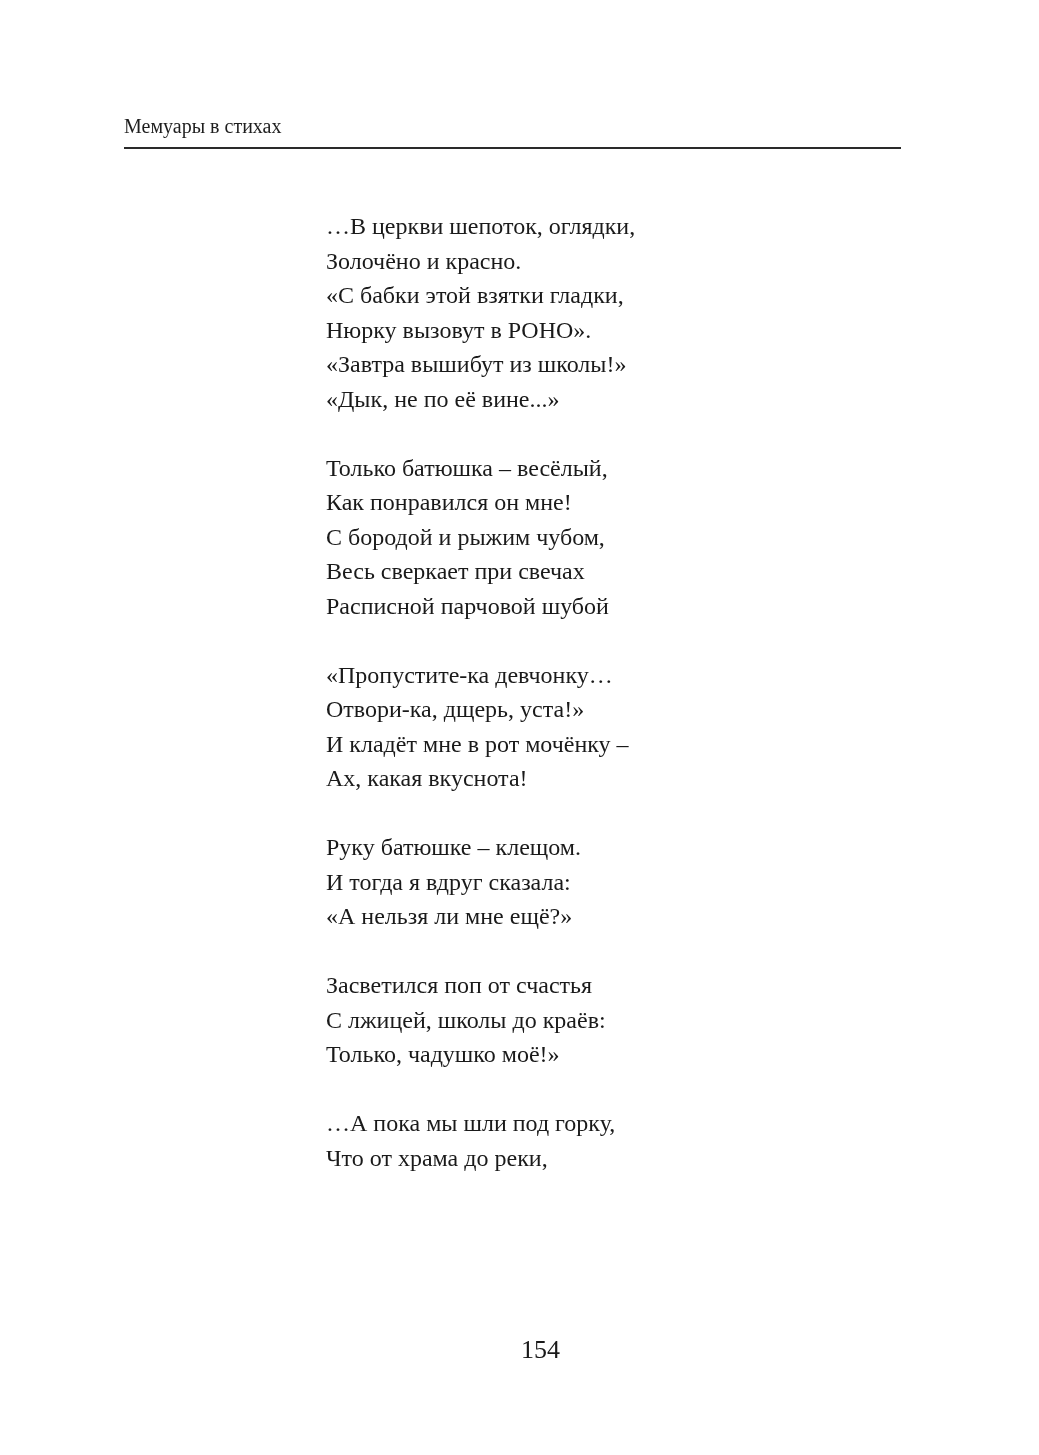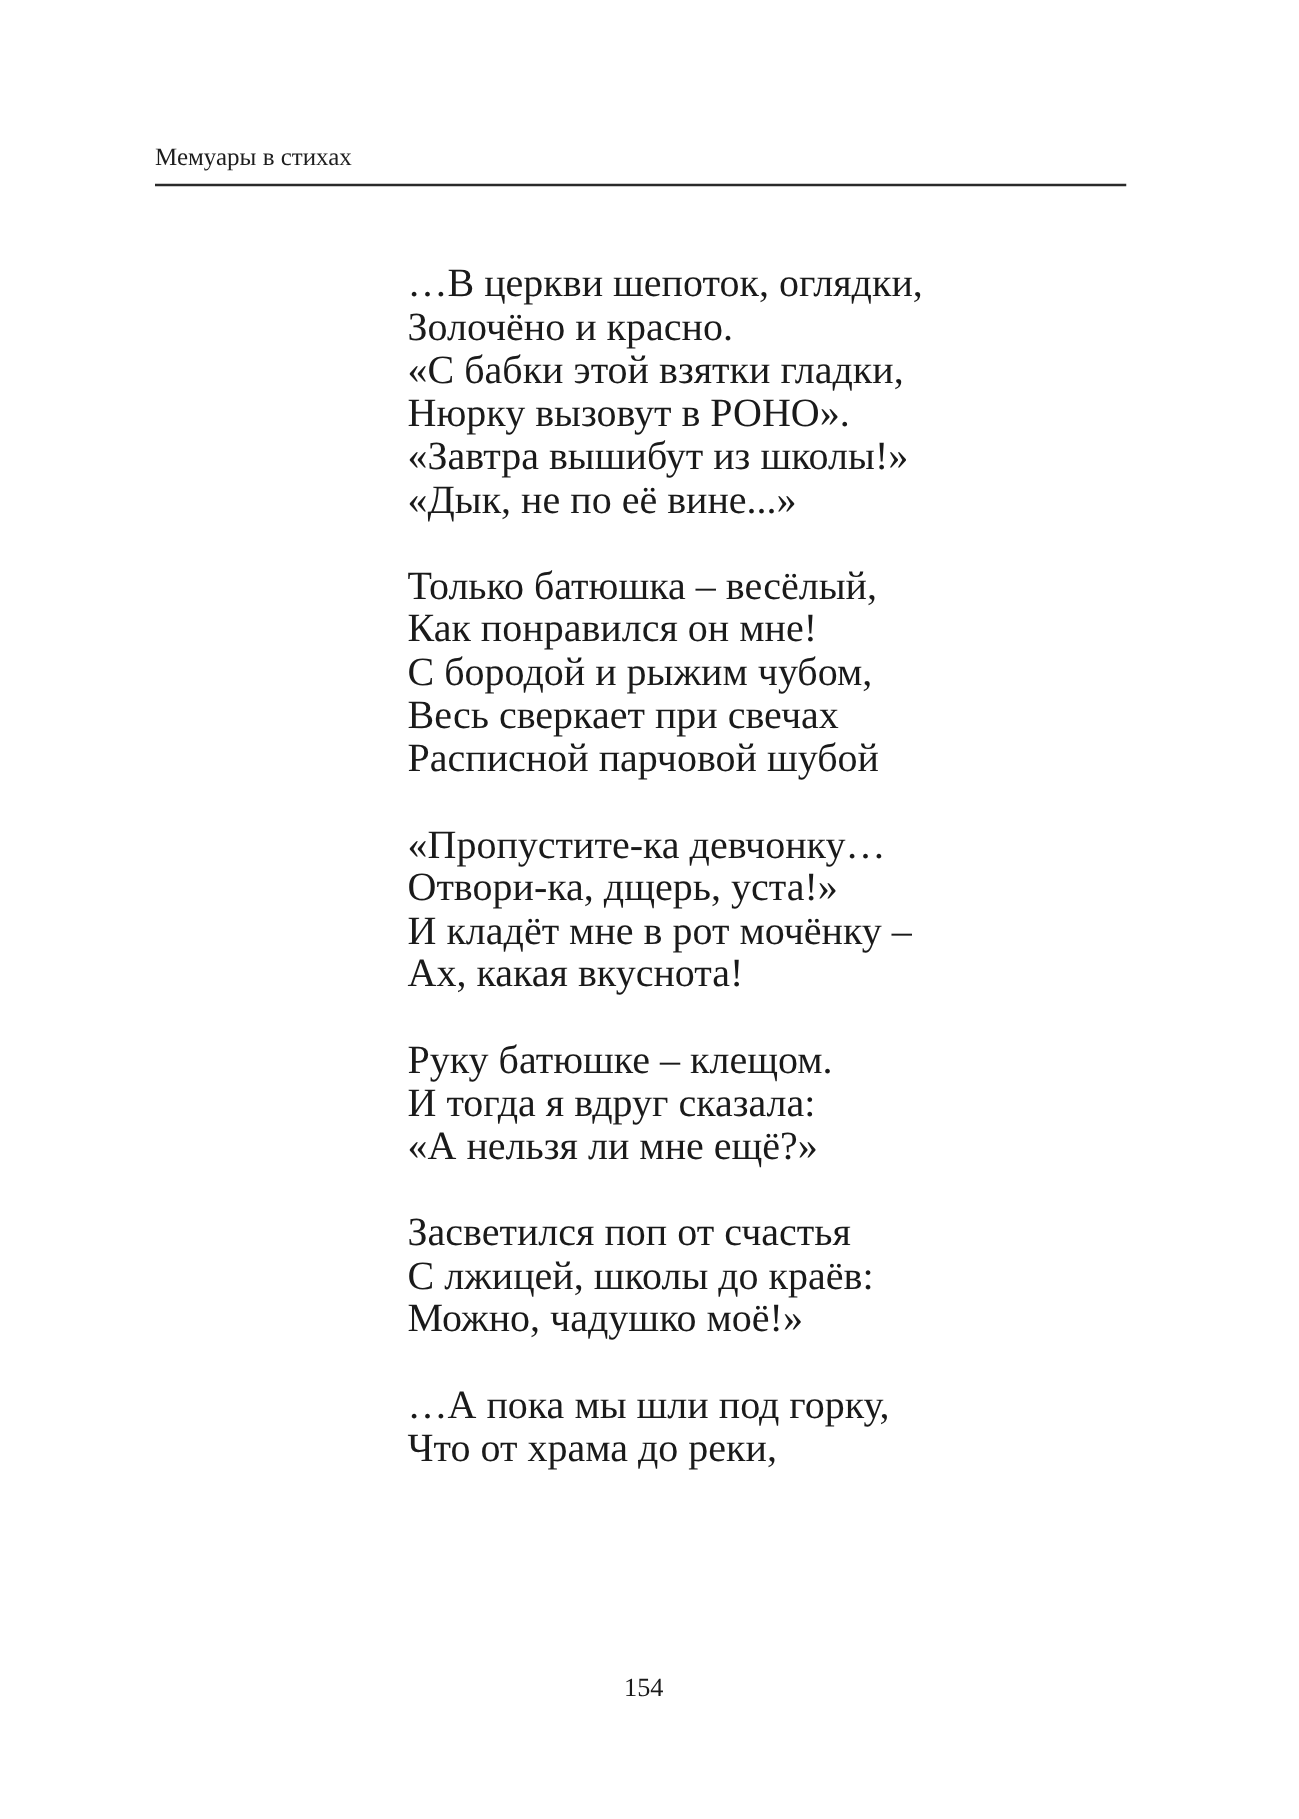--- a/index.html
+++ b/index.html
@@ -37,32 +37,32 @@
       position: absolute;
       left: 326px;
       top: 209px;
       width: 520px;
     }
     .stanza {
       margin: 0 0 34.5px 0;
     }
     .verse-line {
       display: block;
-      font-size: 32px;
+      font-size: 24px;
       line-height: 34.5px;
       white-space: nowrap;
       color: #1a1a1a;
     }
     .page-number {
       position: absolute;
       left: 470px;
       top: 1336px;
       width: 90px;
-      text-align: center;
-      font-size: 21px;
+      text-align: right;
+      font-size: 26px;
       line-height: 28px;
       color: #1a1a1a;
     }
   </style>
 </head>
 <body>
 
 <div class="running-head">Мемуары в стихах</div>
 <div class="head-rule"></div>
 
@@ -89,21 +89,21 @@
     <span class="verse-line">Ах, какая вкуснота!</span>
   </div>
   <div class="stanza">
     <span class="verse-line">Руку батюшке – клещом.</span>
     <span class="verse-line">И тогда я вдруг сказала:</span>
     <span class="verse-line">«А нельзя ли мне ещё?»</span>
   </div>
   <div class="stanza">
     <span class="verse-line">Засветился поп от счастья</span>
     <span class="verse-line">С лжицей, школы до краёв:</span>
-    <span class="verse-line">Можно, чадушко моё!»</span>
+    <span class="verse-line">Только, чадушко моё!»</span>
   </div>
   <div class="stanza">
     <span class="verse-line">…А пока мы шли под горку,</span>
     <span class="verse-line">Что от храма до реки,</span>
   </div>
 </div>
 
 <div class="page-number">154</div>
 
 </body></html>

